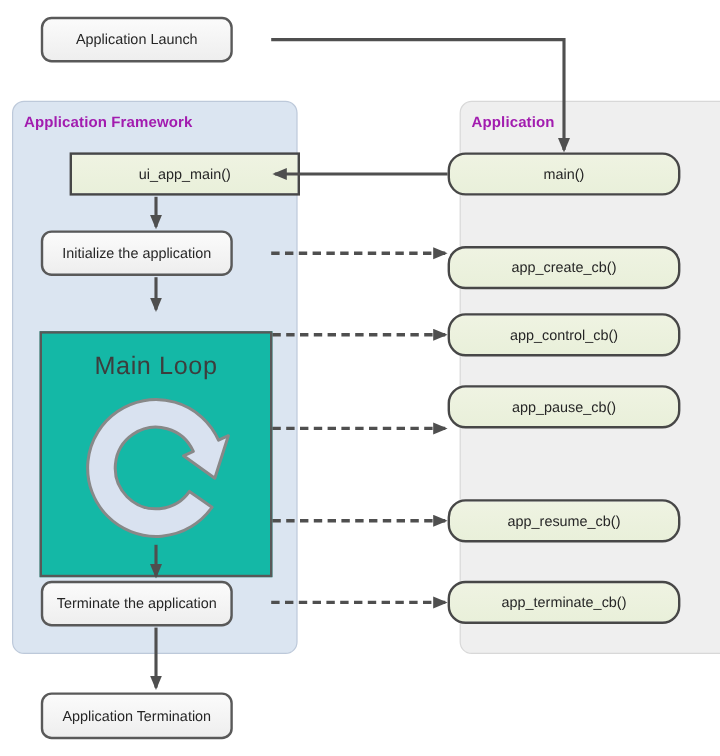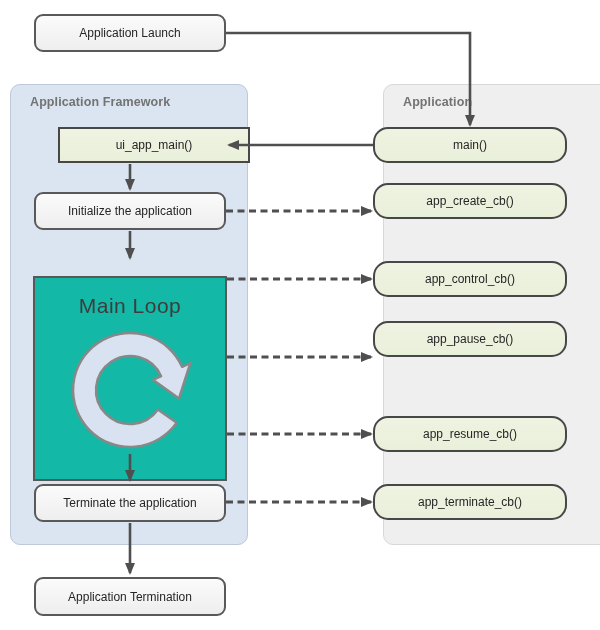--- a/index.html
+++ b/index.html
@@ -22,33 +22,33 @@
     background: #dbe5f1;
     border: 1px solid #bdc9da;
   }
   .container.application {
     left: 349px; top: 84px; width: 240px; height: 461px;
     background: #efefef;
     border: 1px solid #d8d8d8;
     margin-left: 34px;
   }
   .container-title {
-    position: absolute; left: 19px; top: 10px;
-    font-size: 12.5px; font-weight: bold; color: #737373;
+    position: absolute; left: 9px; top: 10px;
+    font-size: 12.5px; font-weight: bold; color: #a21caf;
     letter-spacing: 0.1px;
   }
 
   
   .node {
     position: absolute;
     display: flex; align-items: center; justify-content: center;
     font-size: 12px; color: #262626; text-align: center;
   }
   .node.rounded {
-    left: 34px; width: 192px; height: 38px;
+    left: 34px; width: 160px; height: 38px;
     background: linear-gradient(180deg, #fbfbfb 0%, #eeeeee 100%);
     border: 2px solid #595959;
     border-radius: 9px;
   }
   .node.green {
     width: 194px; height: 36px;
     background: linear-gradient(180deg, #eff3e2 0%, #e9f0da 100%);
     border: 2px solid #474747;
   }
   .node.green.left-col { left: 34px; width: 192px; margin-left: 24px; }
@@ -126,21 +126,21 @@
   </div>
 
   <div class="node rounded" style="top:577px; height:39px;">
     <span>Application Termination</span>
   </div>
 
   <div class="node green right-col" style="top:127px;">
     <span>main()</span>
   </div>
 
-  <div class="node green right-col" style="top:183px;">
+  <div class="node green right-col" style="top:205px;">
     <span>app_create_cb()</span>
   </div>
 
   <div class="node green right-col" style="top:261px;">
     <span>app_control_cb()</span>
   </div>
 
   <div class="node green right-col" style="top:321px;">
     <span>app_pause_cb()</span>
   </div>

